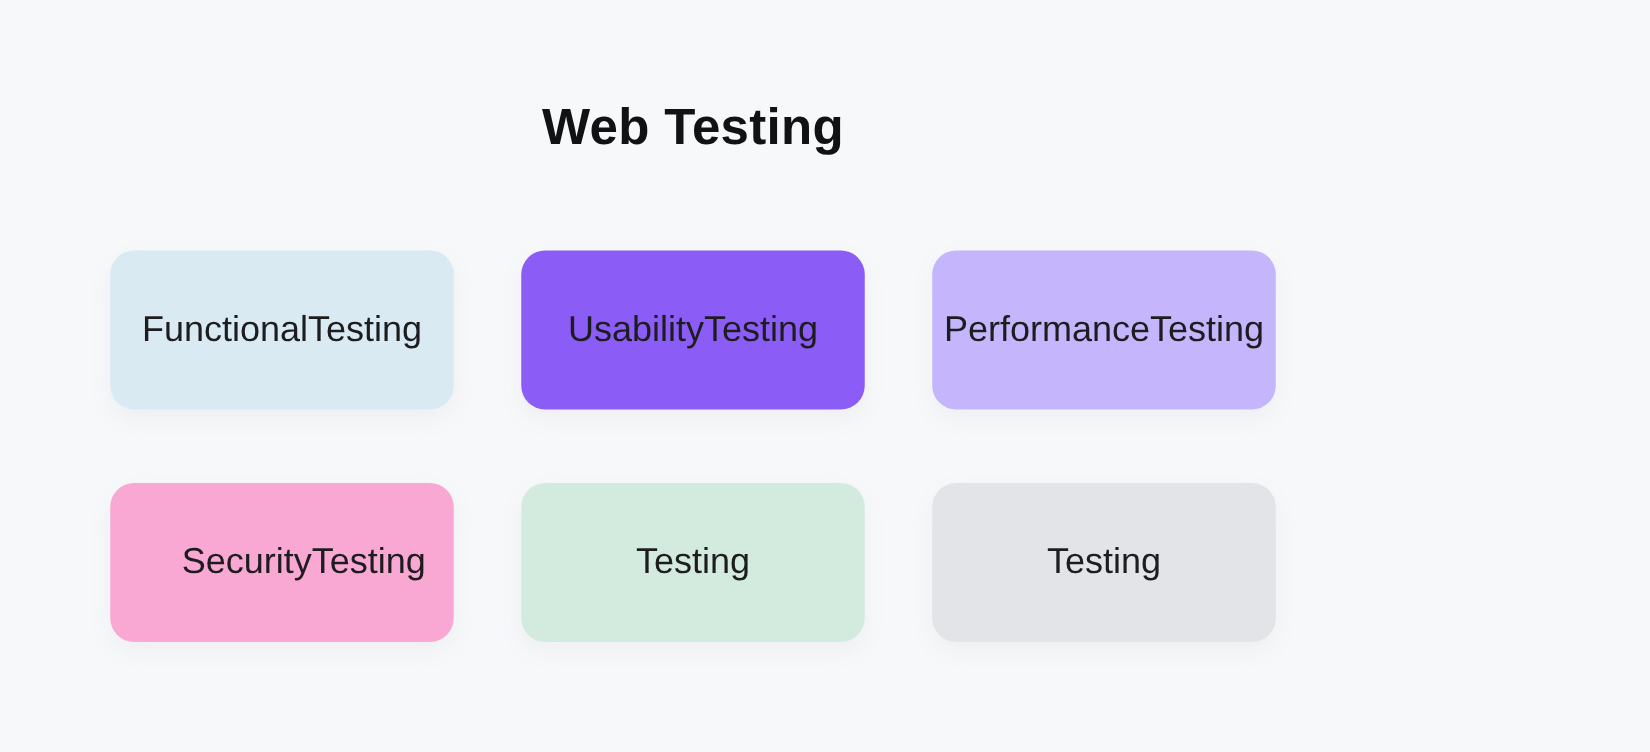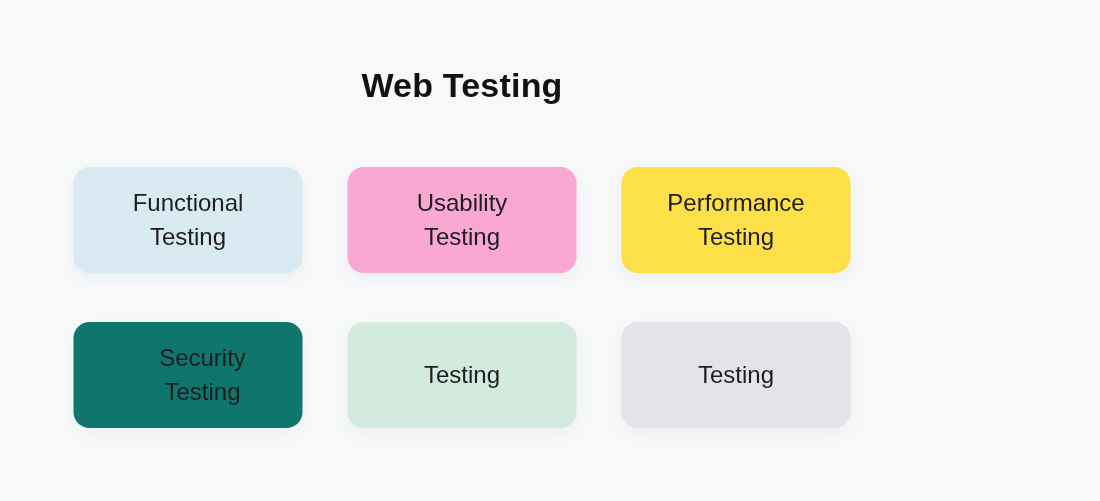--- a/index.html
+++ b/index.html
@@ -36,21 +36,21 @@
     transform: translateX(-50%);
     display: grid;
     grid-template-columns: repeat(3, 229px);
     grid-template-rows: repeat(2, 106px);
     column-gap: 45px;
     row-gap: 49px;
   }
   .card {
     border-radius: 16px;
     display: flex;
-    flex-direction: column;
+    flex-direction: row;
     align-items: center;
     justify-content: center;
     box-shadow: 0 6px 14px rgba(125, 135, 145, 0.08);
   }
   .card .line {
     font-size: 24px;
     line-height: 34px;
     font-weight: 400;
     color: #1d1d1f;
     text-align: center;
@@ -64,31 +64,31 @@
 
   <div class="title">Web Testing</div>
 
   <div class="grid">
 
     <div class="card" style="background: rgb(217, 234, 242);">
       <span class="line">Functional</span>
       <span class="line">Testing</span>
     </div>
 
-    <div class="card" style="background: #f9a8d4;">
+    <div class="card" style="background: #8b5cf6;">
       <span class="line">Usability</span>
       <span class="line">Testing</span>
     </div>
 
-    <div class="card" style="background: #fde047; align-items: center;">
+    <div class="card" style="background: #c4b5fd; align-items: center;">
       <span class="line">Performance</span>
       <span class="line">Testing</span>
     </div>
 
-    <div class="card" style="background: #0f766e; padding-left: 29px;">
+    <div class="card" style="background: #f9a8d4; padding-left: 29px;">
       <span class="line">Security</span>
       <span class="line">Testing</span>
     </div>
 
     <div class="card" style="background: rgb(211, 235, 222);">
       <span class="line">Testing</span>
     </div>
 
     <div class="card" style="background: rgb(227, 228, 232);">
       <span class="line">Testing</span>

